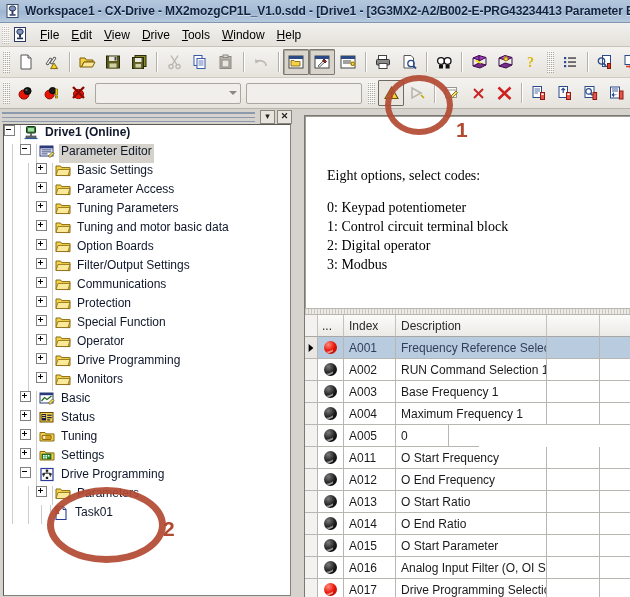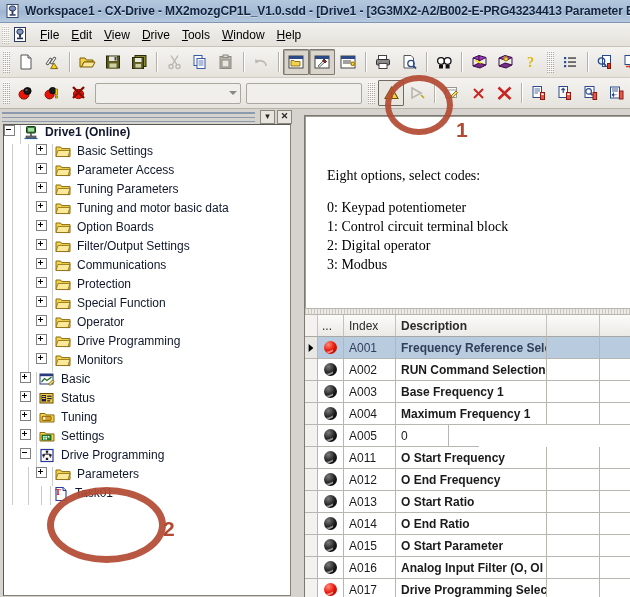--- a/index.html
+++ b/index.html
@@ -102,21 +102,21 @@
   #grid .gsplit{height:5px;background:#ecebe8;border-top:1px solid #b9b6ae;border-bottom:1px solid #b9b6ae;
      background-image:repeating-linear-gradient(to right,#c9c6bf 0 1px,transparent 1px 3px);}
   .grow{display:flex;height:22px;align-items:stretch;font-size:12px;color:#1a1a1a;}
   .gcell{border-right:1px solid #b8b6b0;border-bottom:1px solid #b8b6b0;
          display:flex;align-items:center;padding-left:5px;box-sizing:border-box;overflow:hidden;white-space:nowrap;}
   .ghead{background:linear-gradient(to bottom,#fbfbfa,#eceaE6);color:#2b2b2b;
          border-right:1px solid #c4c2bc;border-bottom:1px solid #a9a7a1;}
   .c-sel{width:13px;flex:none;justify-content:center;padding-left:0;background:#f3f2f0;}
   .c-st{width:26px;flex:none;justify-content:center;padding-left:0;}
   .c-ix{width:52px;flex:none;}
-  .c-ds{width:auto;flex:1 1 auto;font-weight:bold;}
+  .c-ds{width:auto;flex:1 1 auto;}
   .c-v1{width:53px;flex:none;}
   .c-v2{width:30px;flex:none;border-right:none;}
   .grow.selected .gcell{background:#b9cbdf;color:#30405a;}
   .grow.selected .c-sel{background:#e9e7e4;}
   .arrowmark{width:0;height:0;border-top:5px solid transparent;border-bottom:5px solid transparent;
              border-left:6px solid #000;}
   .ball{width:13px;height:13px;border-radius:50%;position:relative;}
   .ball.black{background:radial-gradient(circle at 33% 28%,#7a7a7a 0%,#1a1a1a 55%,#000 100%);}
   .ball.red{background:radial-gradient(circle at 33% 28%,#ff8a7a 0%,#e81508 50%,#9d0a00 100%);}
   .ball:after{content:"";position:absolute;left:2px;top:6px;width:7px;height:4px;
@@ -483,20 +483,38 @@
               <rect x="5" y="3" width="6" height="3.5" fill="#9fe09f"></rect>
               <rect x="7.2" y="8" width="1.6" height="3" fill="#555"></rect>
               <rect x="3" y="11" width="10" height="1.8" fill="#777" stroke="#333" stroke-width=".6"></rect>
               <path d="M1.5 13.5h13" stroke="#2a5a9a" stroke-width="1.2"></path>
             </svg>
           </span>
           <span class="tlabel bold">Drive1 (Online)</span>
         </div>
         <div class="tnode">
           <span class="tdot" style="width: 16px;"></span>
+          <span class="tbox"></span>
+          <span class="tdot" style="width: 6px;"></span>
+          <span class="ticon">
+            <svg width="16" height="15" viewBox="0 0 16 15">
+              <rect x="1" y="2" width="13" height="10" fill="#fff" stroke="#2a3a7a"></rect>
+              <rect x="1" y="2" width="13" height="2.4" fill="#2a3a7a"></rect>
+              <g fill="#2a3a7a">
+                <rect x="2.5" y="5.4" width="10" height="1"></rect>
+                <rect x="2.5" y="7.4" width="10" height="1"></rect>
+                <rect x="2.5" y="9.4" width="6" height="1"></rect>
+              </g>
+              <path d="M9.5 12 L13.5 8 L15 9.5 L11 13.5z" fill="#f5e06a" stroke="#6b5400" stroke-width=".8"></path>
+            </svg>
+          </span>
+          <span class="tlabel sel">Parameter Editor</span>
+        </div>
+        <div class="tnode">
+          <span class="tdot" style="width: 16px;"></span>
           <span class="tdot" style="width: 16px;"></span>
           <span class="tbox plus"></span>
           <span class="tdot" style="width: 6px;"></span>
           <span class="ticon">
             <svg width="16" height="15" viewBox="0 0 16 15">
               <path d="M1 12.5V3h4.6l1.1 1.6H15v8z" fill="#f2d44c" stroke="#8a6a10" stroke-width="1"></path>
               <path d="M1 12.5 L3 6.5h12l-2 6z" fill="#fbe99a" stroke="#8a6a10" stroke-width=".8"></path>
             </svg>
           </span>
           <span class="tlabel">Basic Settings</span>

